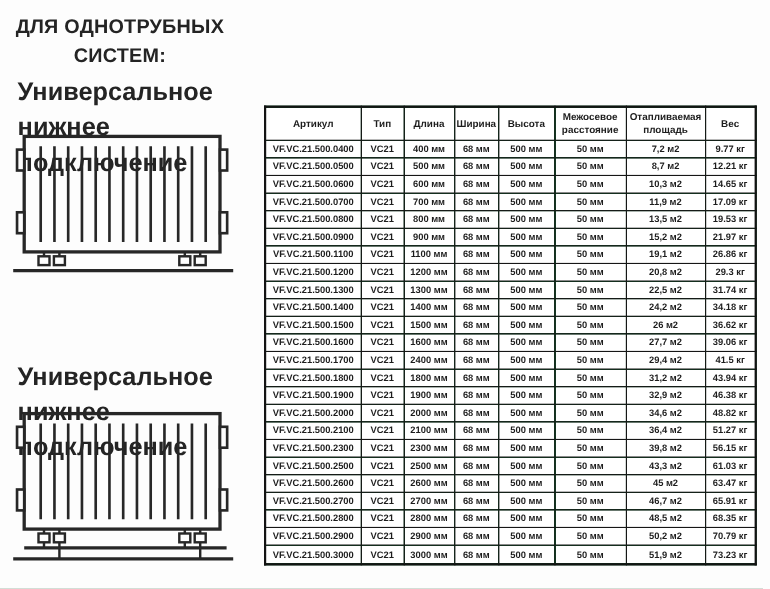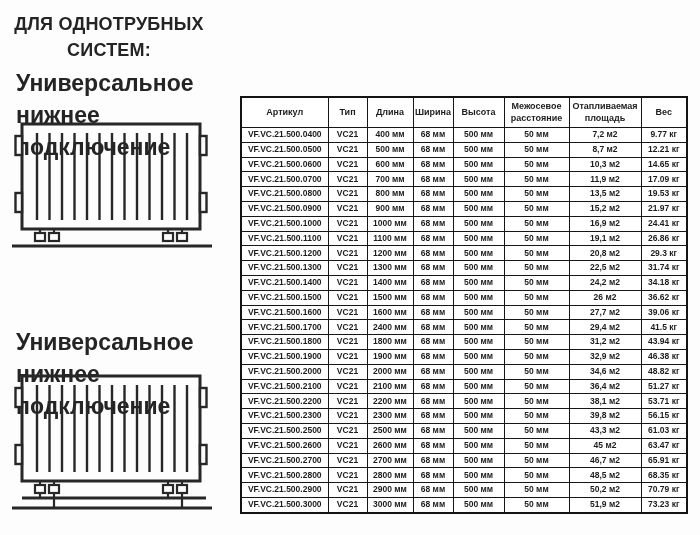--- a/index.html
+++ b/index.html
@@ -275,30 +275,20 @@
           <td>VF.VC.21.500.0900</td>
           <td>VC21</td>
           <td>900 мм</td>
           <td>68 мм</td>
           <td>500 мм</td>
           <td>50 мм</td>
           <td>15,2 м2</td>
           <td>21.97 кг</td>
         </tr>
         <tr>
-          <td>VF.VC.21.500.1000</td>
-          <td>VC21</td>
-          <td>1000 мм</td>
-          <td>68 мм</td>
-          <td>500 мм</td>
-          <td>50 мм</td>
-          <td>16,9 м2</td>
-          <td>24.41 кг</td>
-        </tr>
-        <tr>
           <td>VF.VC.21.500.1100</td>
           <td>VC21</td>
           <td>1100 мм</td>
           <td>68 мм</td>
           <td>500 мм</td>
           <td>50 мм</td>
           <td>19,1 м2</td>
           <td>26.86 кг</td>
         </tr>
         <tr>
@@ -395,30 +385,20 @@
           <td>VF.VC.21.500.2100</td>
           <td>VC21</td>
           <td>2100 мм</td>
           <td>68 мм</td>
           <td>500 мм</td>
           <td>50 мм</td>
           <td>36,4 м2</td>
           <td>51.27 кг</td>
         </tr>
         <tr>
-          <td>VF.VC.21.500.2200</td>
-          <td>VC21</td>
-          <td>2200 мм</td>
-          <td>68 мм</td>
-          <td>500 мм</td>
-          <td>50 мм</td>
-          <td>38,1 м2</td>
-          <td>53.71 кг</td>
-        </tr>
-        <tr>
           <td>VF.VC.21.500.2300</td>
           <td>VC21</td>
           <td>2300 мм</td>
           <td>68 мм</td>
           <td>500 мм</td>
           <td>50 мм</td>
           <td>39,8 м2</td>
           <td>56.15 кг</td>
         </tr>
         <tr>

